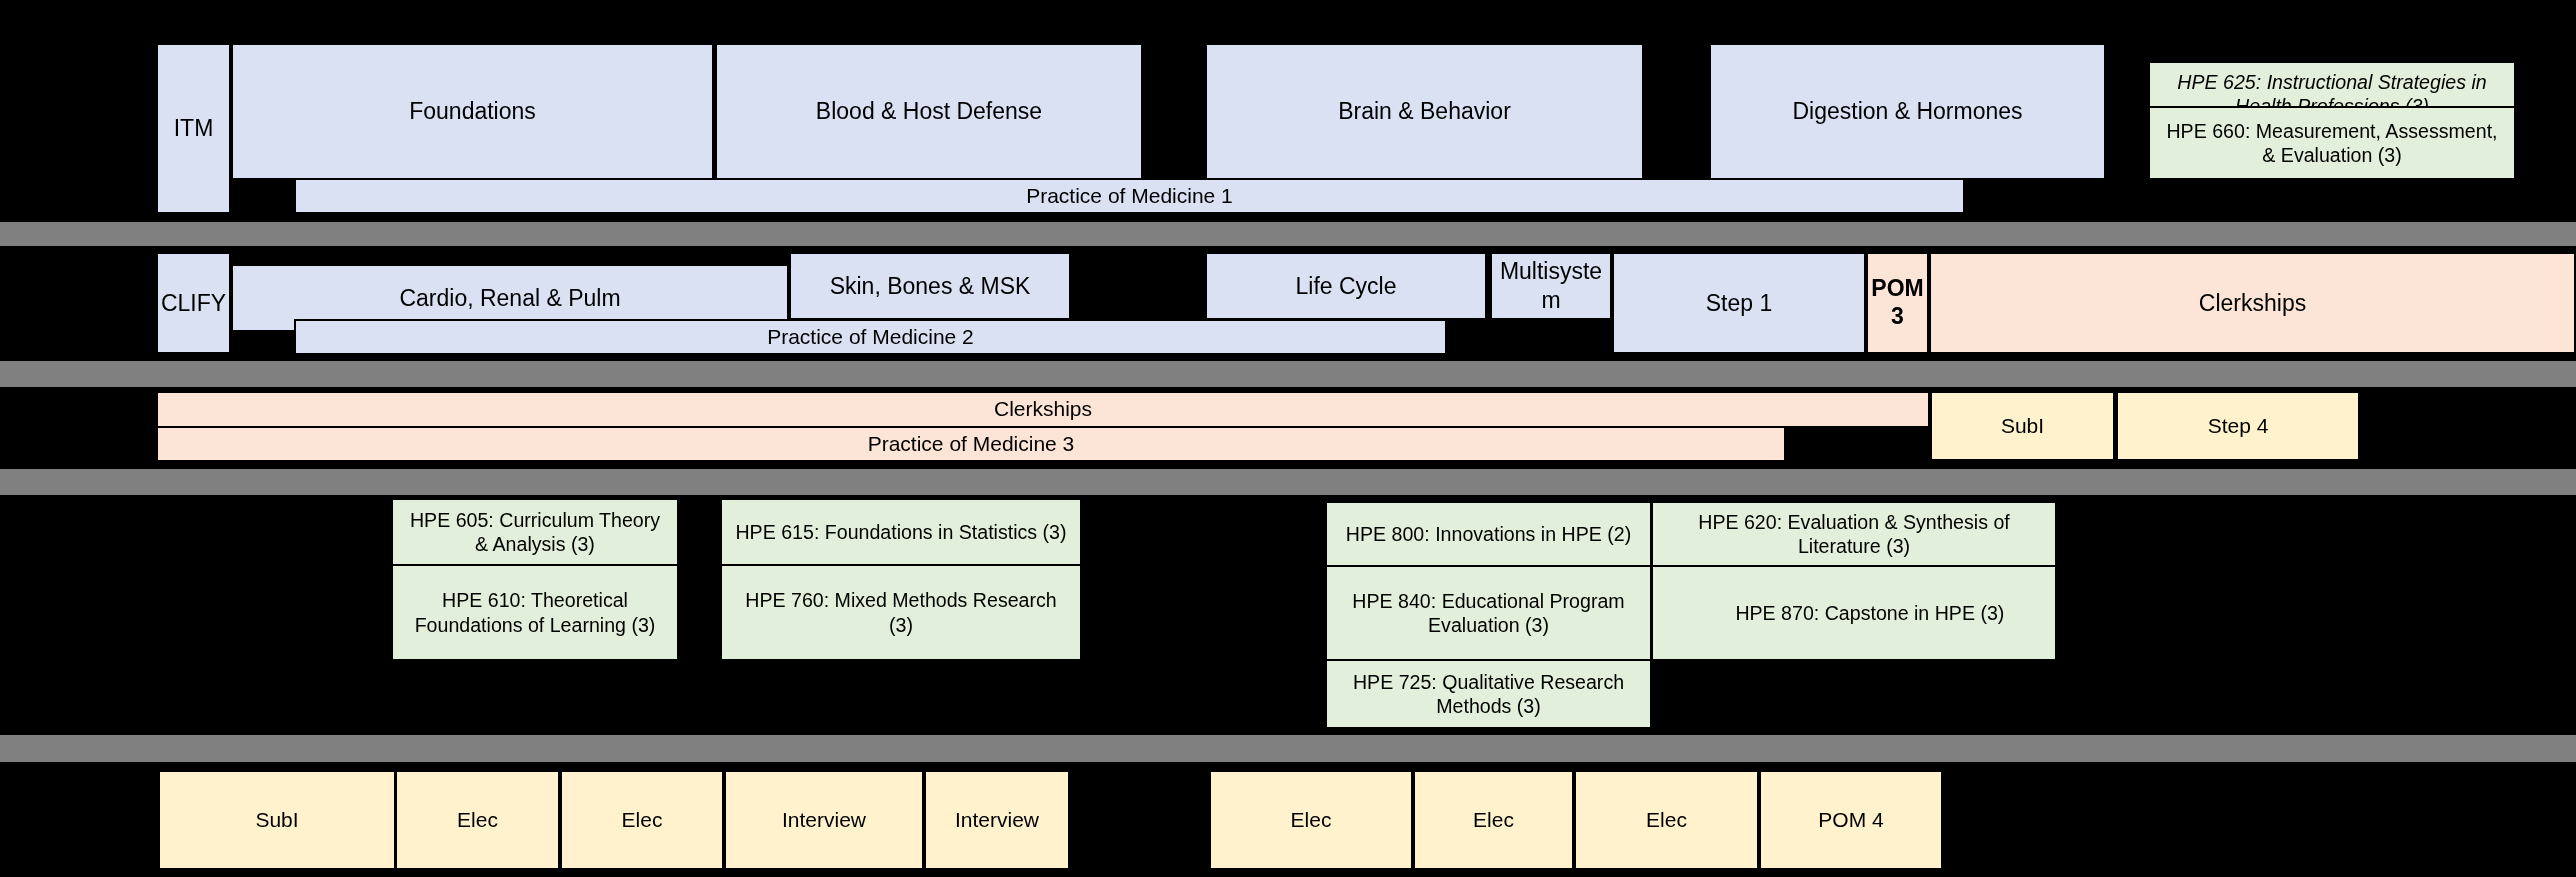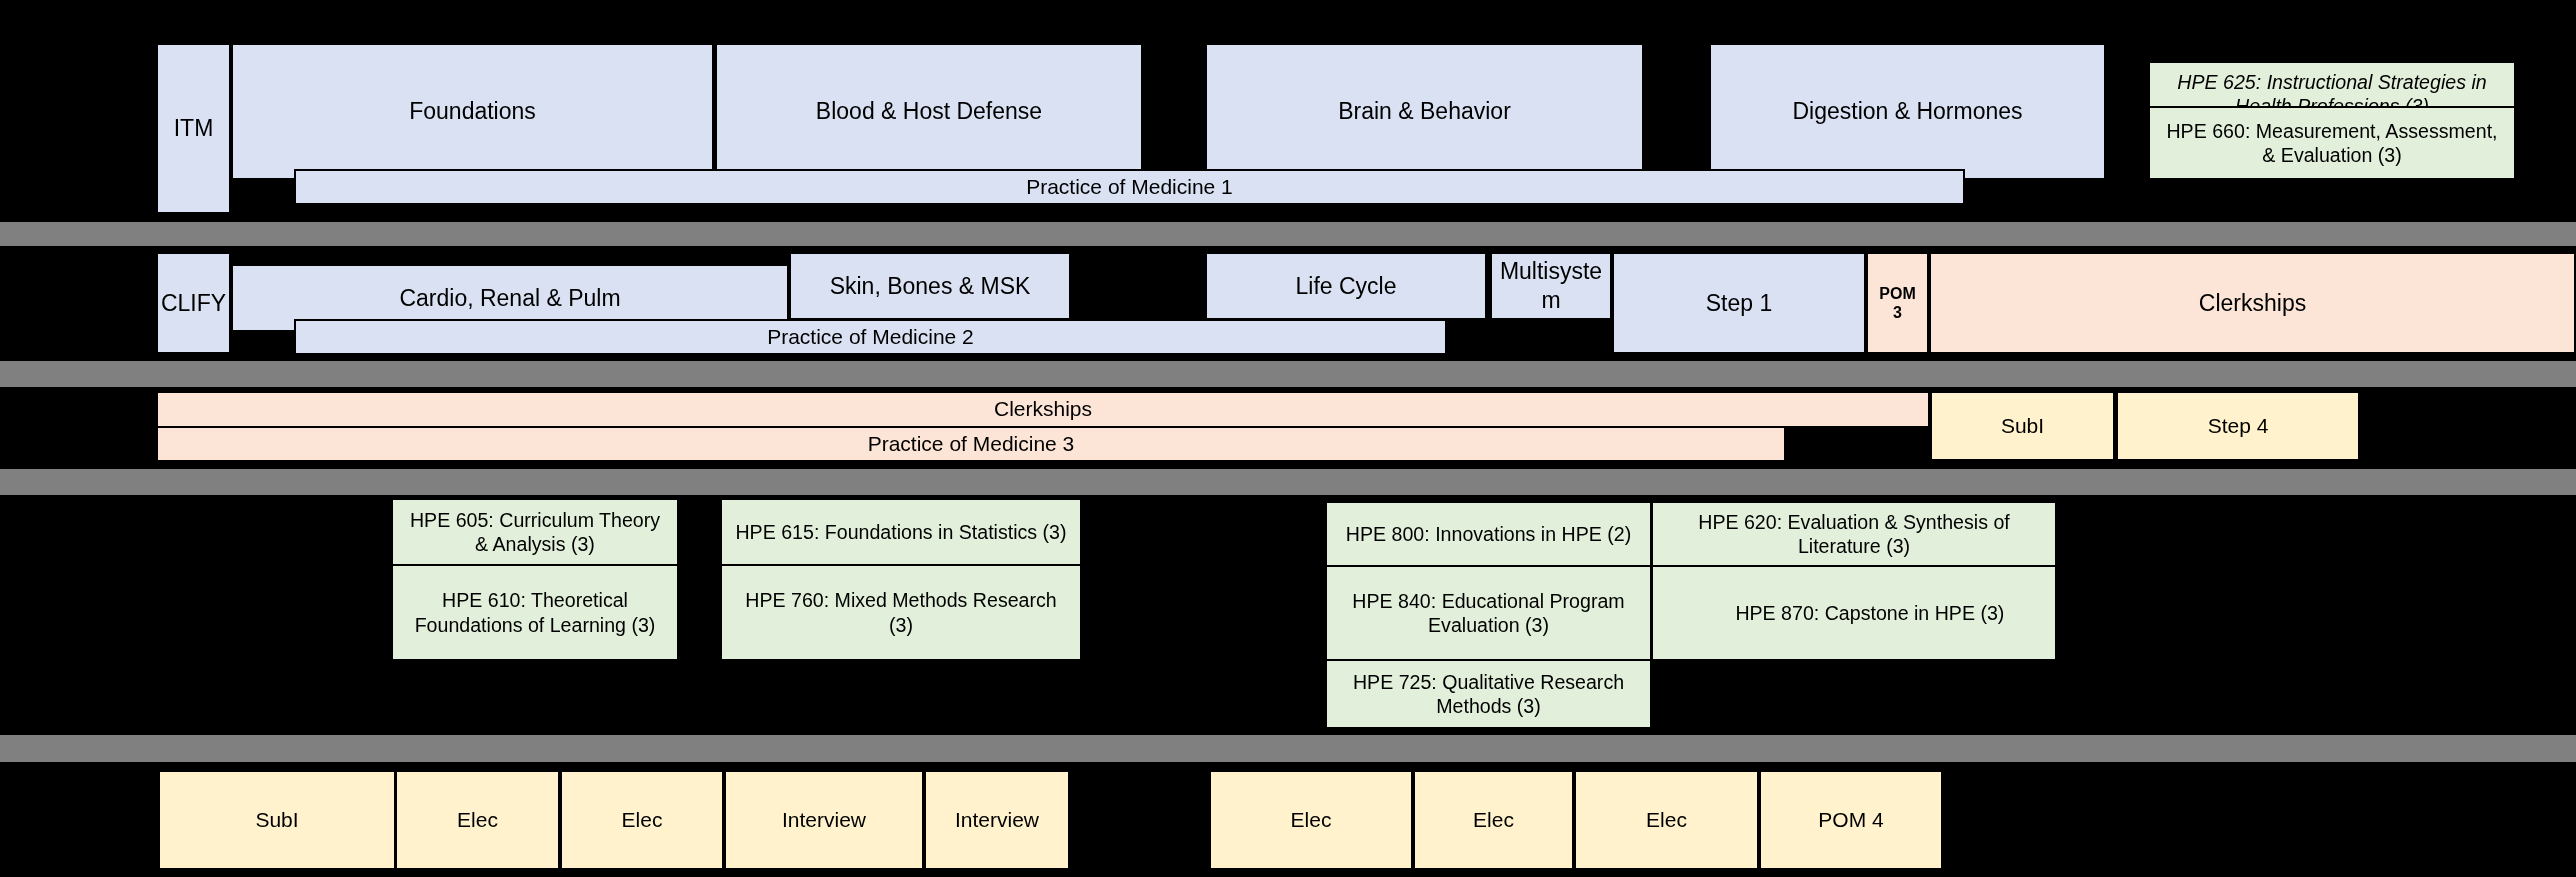--- a/index.html
+++ b/index.html
@@ -27,21 +27,21 @@
     line-height: 1.25;
     font-size: 21px;
   }
   .c-blue   { background: var(--blue,   #D9E1F2); }
   .c-green  { background: var(--green,  #E2EFDA); }
   .c-peach  { background: var(--peach,  #FCE4D6); }
   .c-yellow { background: var(--yellow, #FFF2CC); }
   .module { font-size: 23px; }
   .hpe    { font-size: 19.6px; padding: 0 12.2px; }
   .bar    { font-size: 21px; }
-  .pom3-sm { font-size: 16px; font-weight: bold; line-height: 1.2; padding: 0 6.8px; }
+  .pom3-sm { font-size: 23px; font-weight: bold; line-height: 1.2; padding: 0 6.8px; }
   .break-all { word-break: break-all; padding: 0 5.4px; }
   .sep {
     position: absolute;
     left: 0;
     width: 2576px;
     background: var(--gray, #808080);
     border-top: 2px solid #000;
     border-bottom: 2px solid #000;
     box-sizing: border-box;
   }
@@ -49,21 +49,21 @@
 </head>
 <body>
 
 <div class="canvas" style="--bg: #000000; --blue: #D9E1F2; --green: #E2EFDA; --peach: #FCE4D6; --yellow: #FFF2CC; --gray: #808080;">
 
   <div class="block c-blue module" style="left:156px; top:43px; width:75px; height:171px;">ITM</div>
   <div class="block c-blue module" style="left:231px; top:43px; width:483px; height:137px;">Foundations</div>
   <div class="block c-blue module" style="left:715px; top:43px; width:428px; height:137px;">Blood &amp; Host Defense</div>
   <div class="block c-blue module" style="left:1205px; top:43px; width:439px; height:137px;">Brain &amp; Behavior</div>
   <div class="block c-blue module" style="left:1709px; top:43px; width:397px; height:137px;">Digestion &amp; Hormones</div>
-  <div class="block c-blue bar" style="left:294px; top:169px; width:1671px; height:36px;">Practice of Medicine 1</div>
+  <div class="block c-blue bar" style="left:294px; top:178px; width:1671px; height:36px;">Practice of Medicine 1</div>
   <div class="block c-green hpe" style="left:2148px; top:61px; width:368px; height:66px;font-style:italic;">HPE 625: Instructional Strategies in Health Professions (3)</div>
   <div class="block c-green hpe" style="left:2148px; top:106px; width:368px; height:74px;">HPE 660: Measurement, Assessment, &amp; Evaluation (3)</div>
 
   <div class="sep" style="top:220px; height:28.4px;"></div>
 
   <div class="block c-blue module" style="left:156px; top:252px; width:75px; height:102px;">CLIFY</div>
   <div class="block c-blue module" style="left:231px; top:264px; width:558px; height:68px;">Cardio, Renal &amp; Pulm</div>
   <div class="block c-blue module" style="left:789px; top:252px; width:282px; height:68px;">Skin, Bones &amp; MSK</div>
   <div class="block c-blue module" style="left:1205px; top:252px; width:282px; height:68px;text-align:center;">Life Cycle</div>
   <div class="block c-blue module break-all" style="left:1490px; top:252px; width:122px; height:68px;">Multisystem</div>

